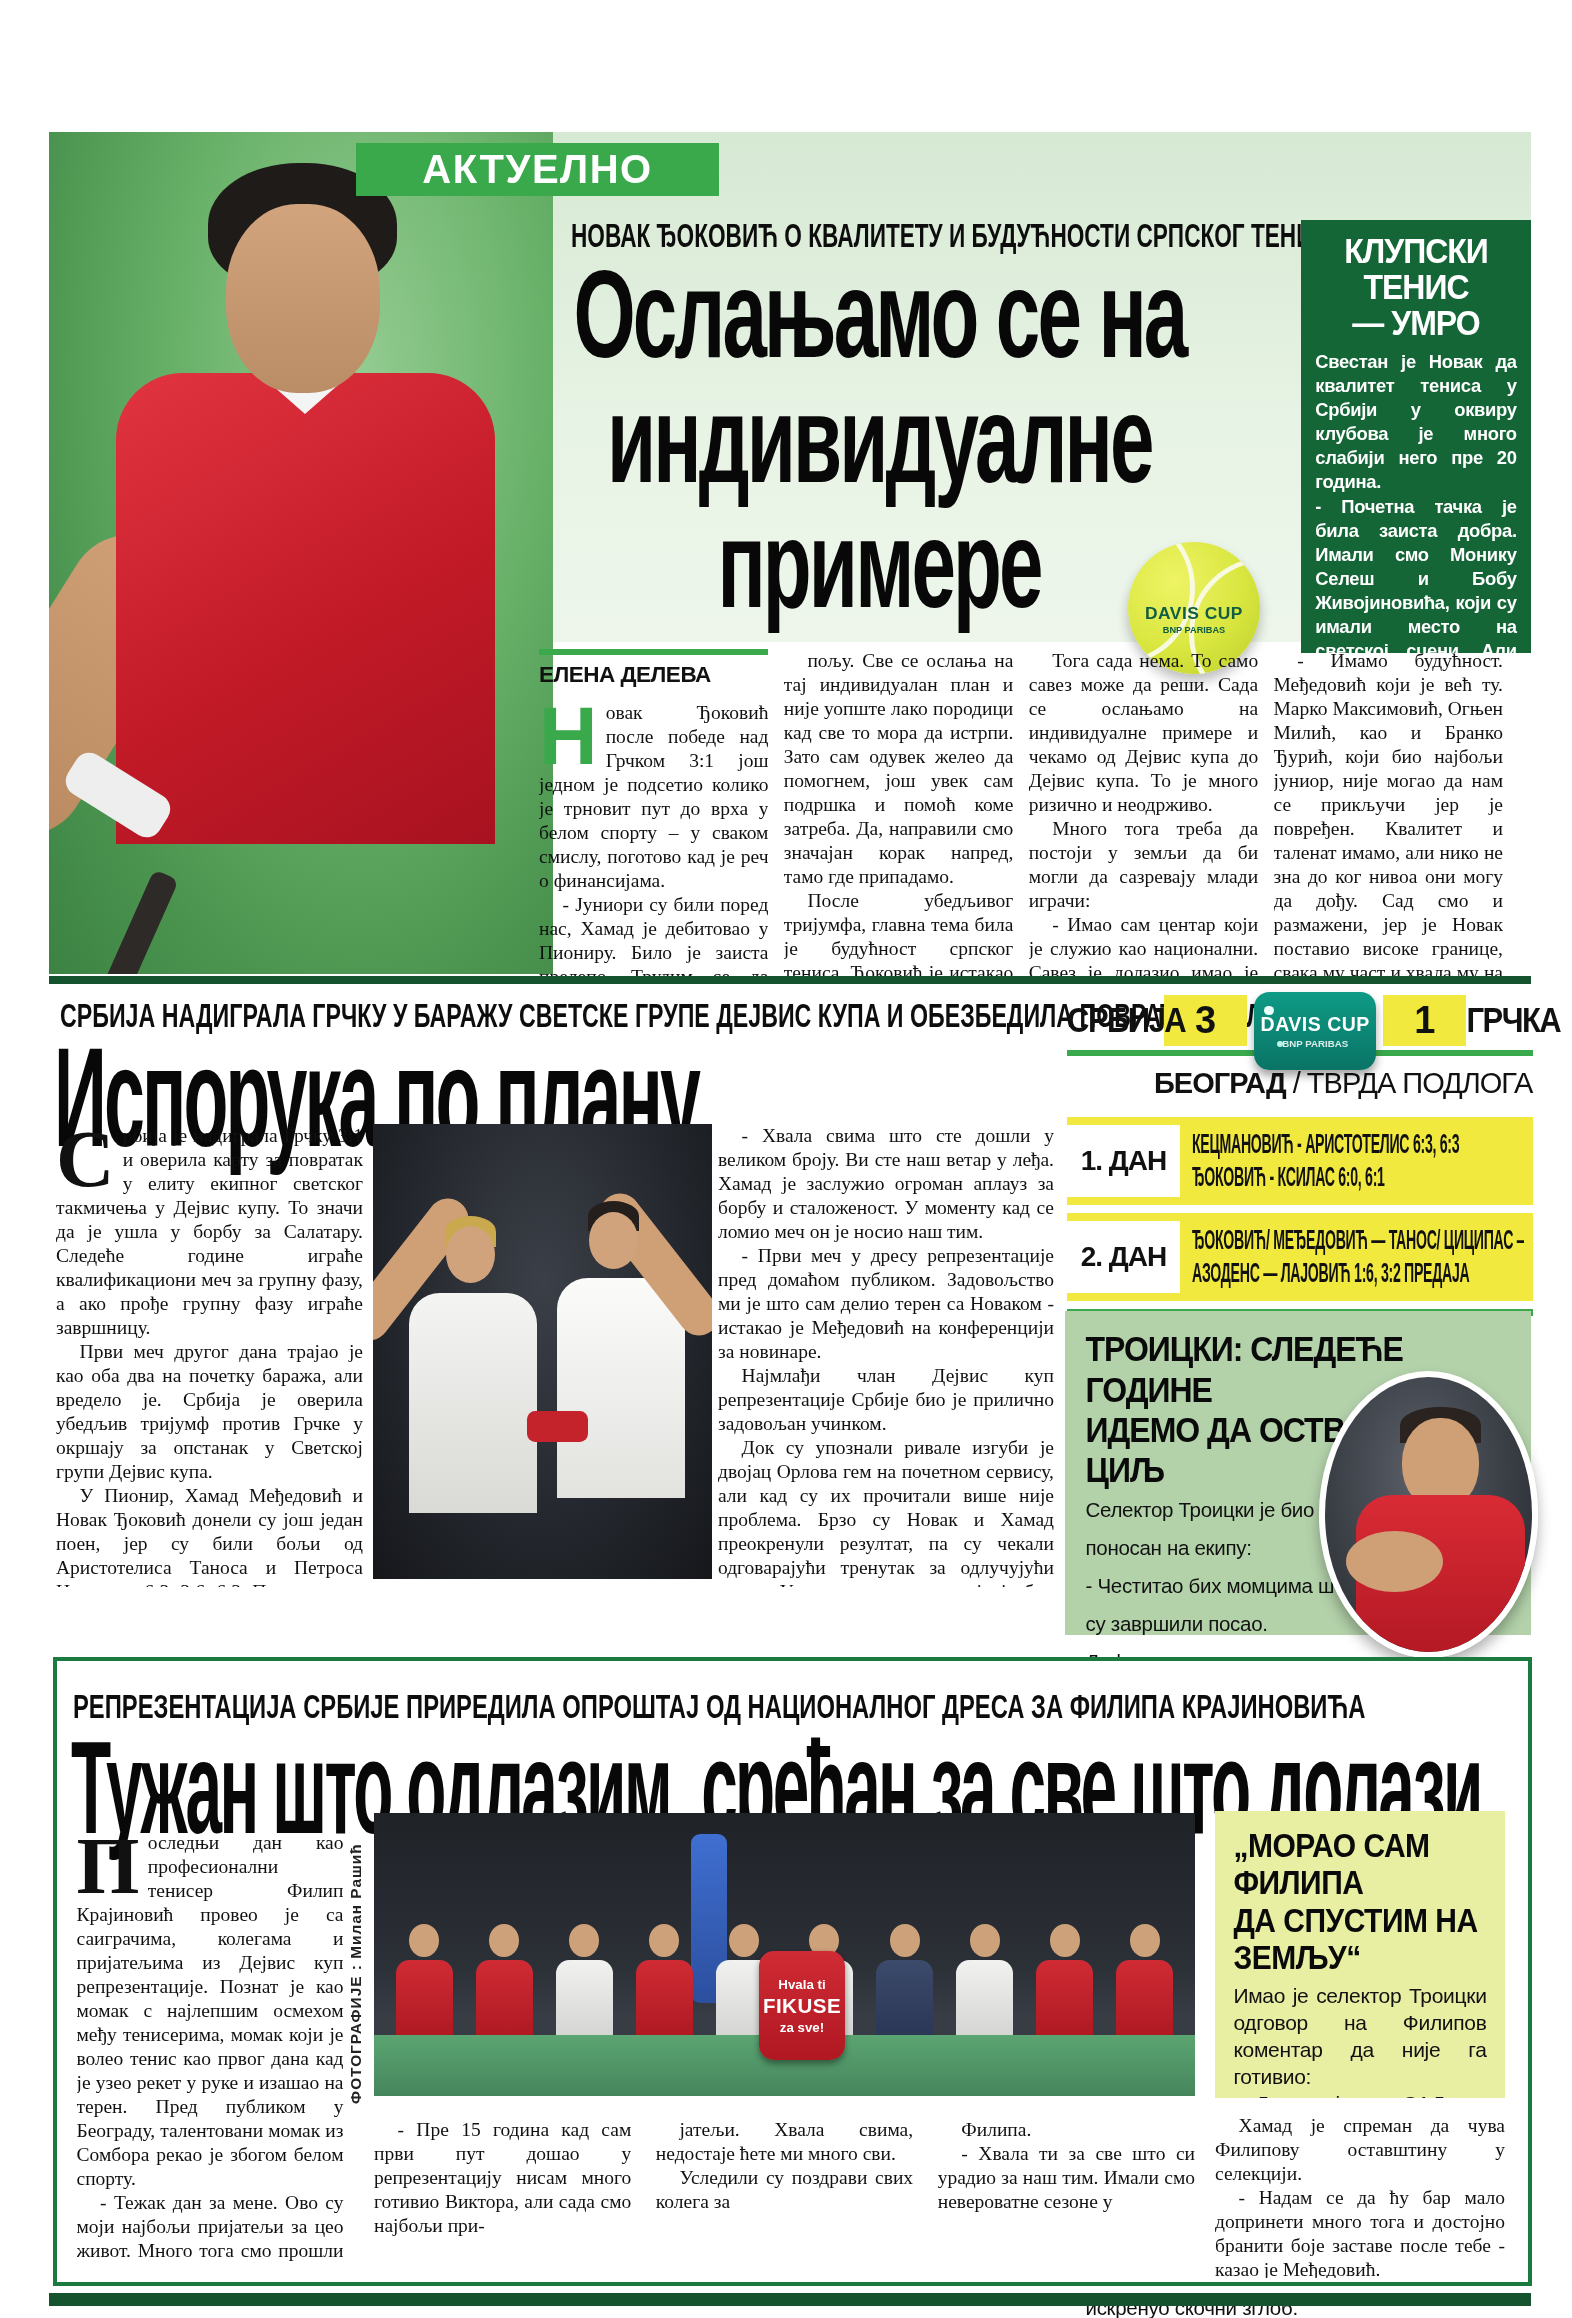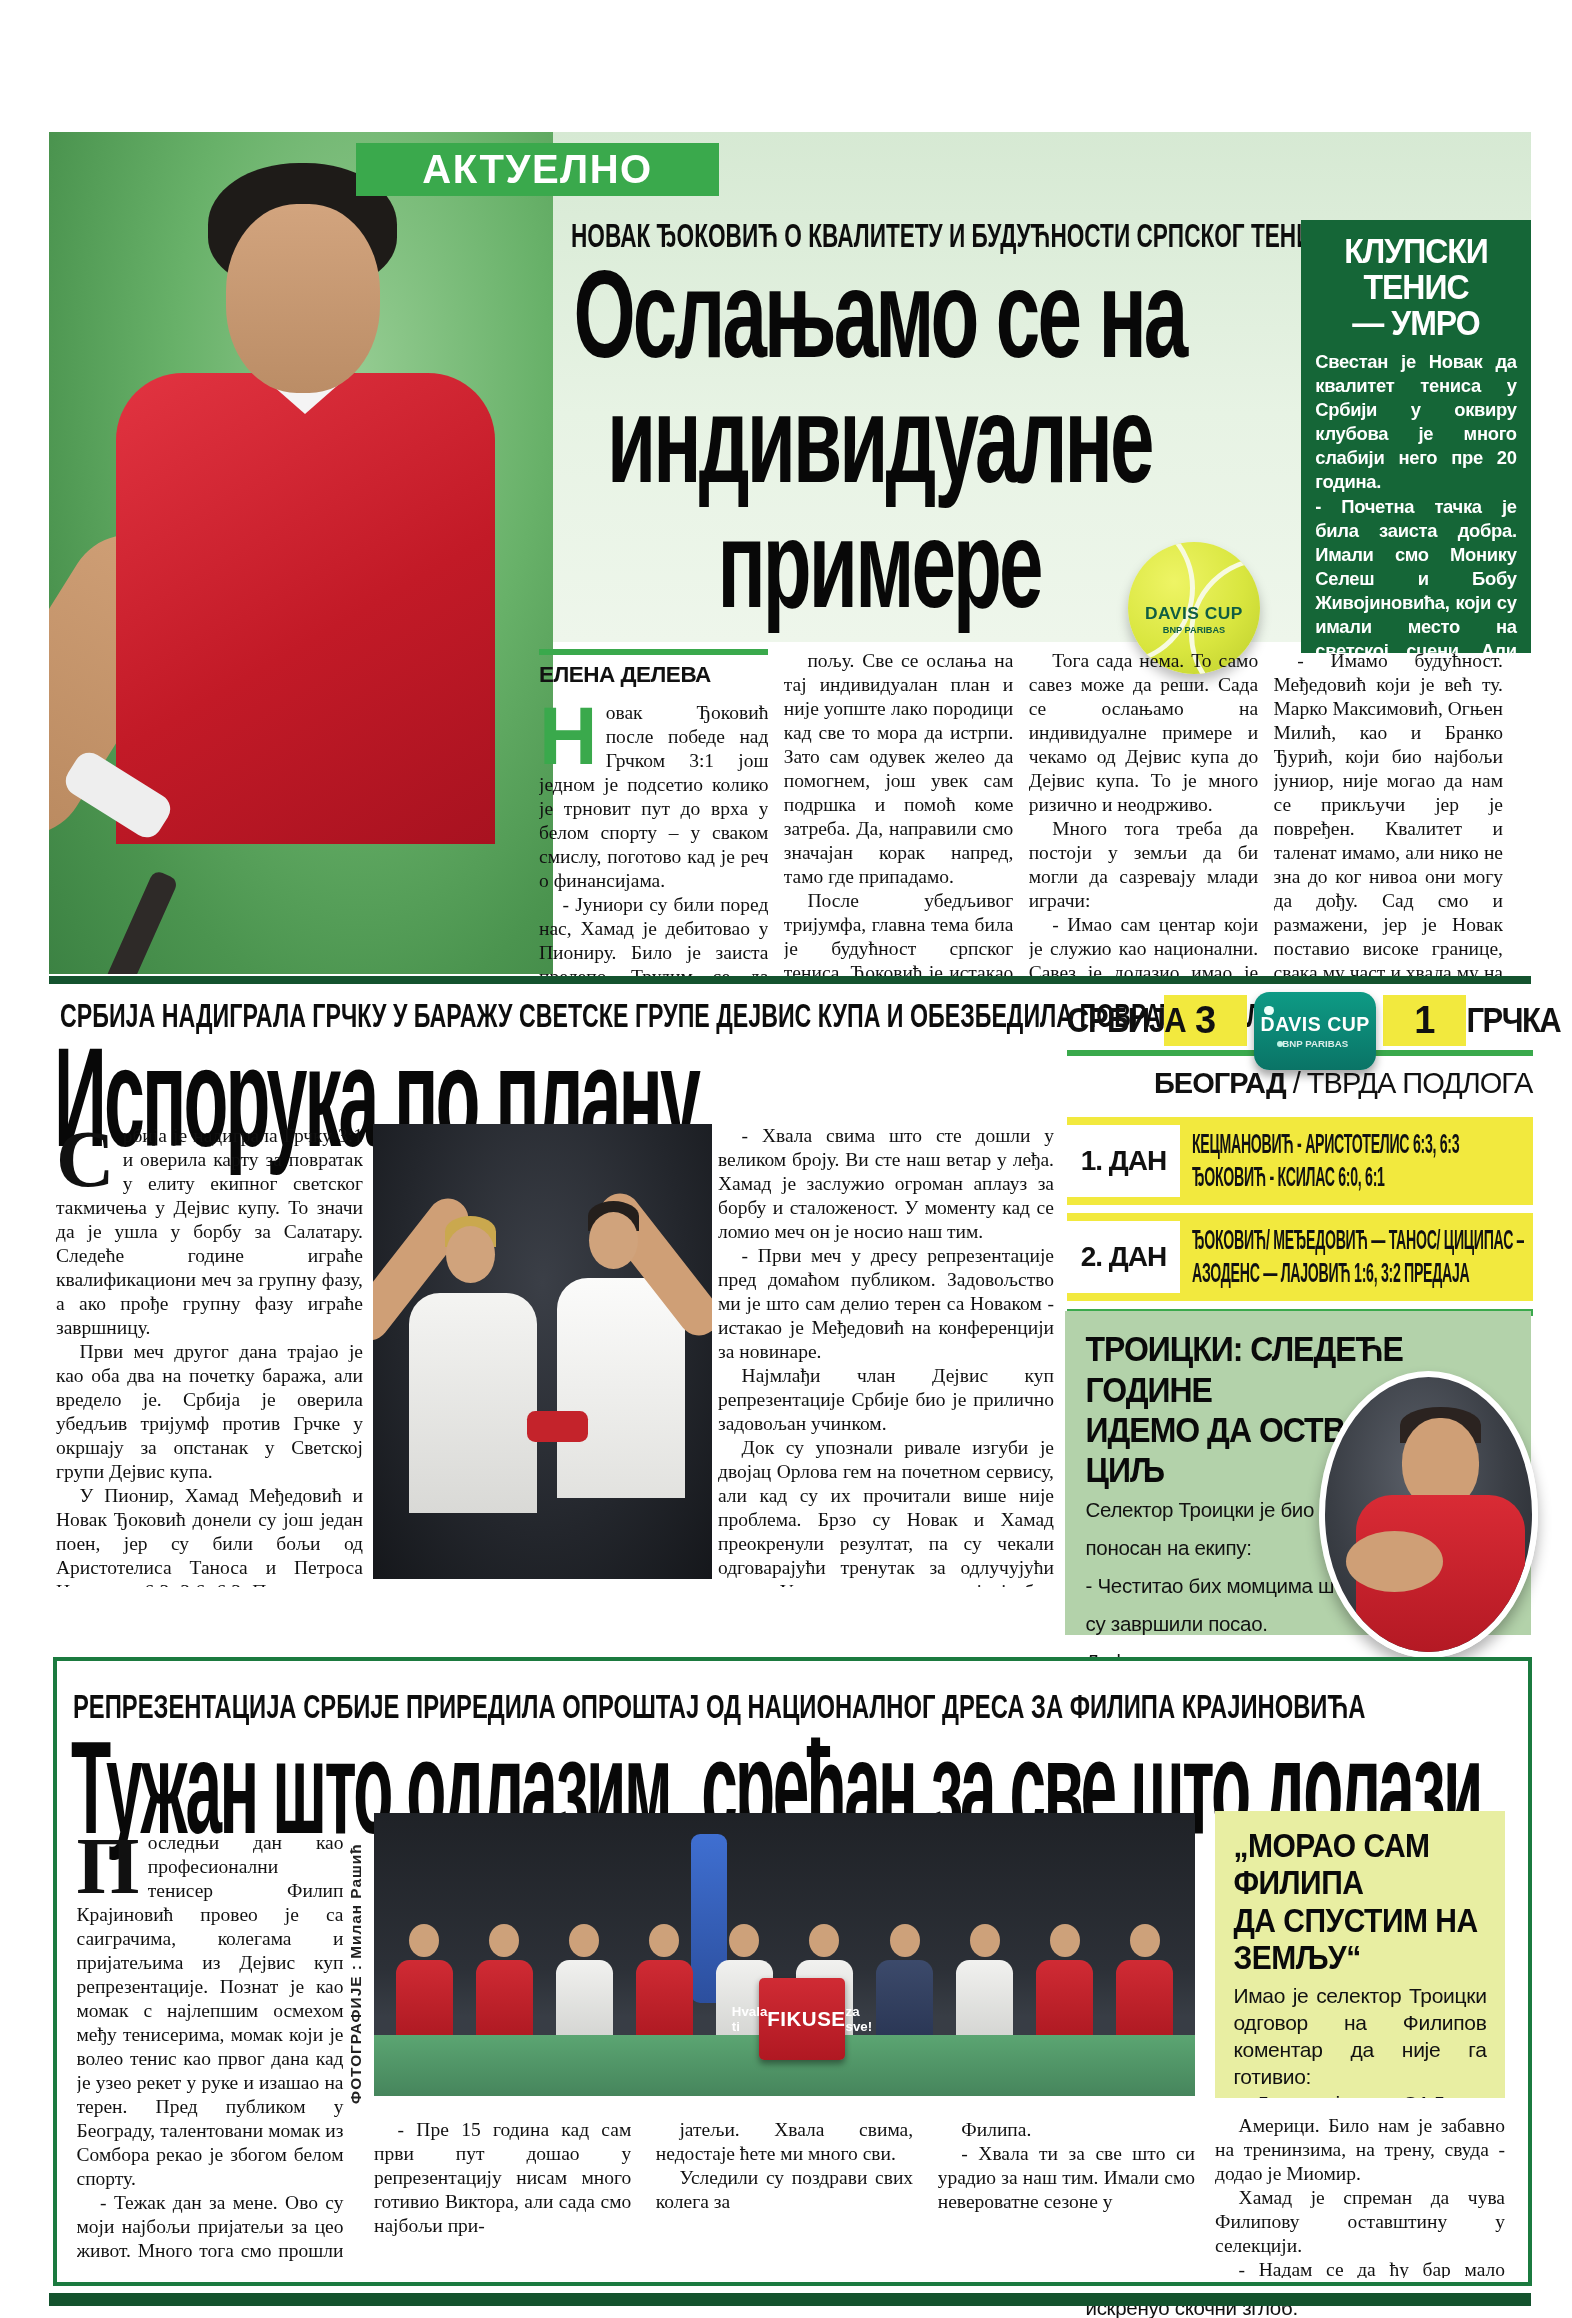--- a/index.html
+++ b/index.html
@@ -121,22 +121,22 @@
     background:linear-gradient(180deg,#1f2227 0%,#2c3037 55%,#383d45 72%)}
   .a3-floor{position:absolute;left:0;bottom:0;width:100%;height:61px;background:linear-gradient(180deg,#5ba572,#46855c)}
   .a3-line{position:absolute;left:0;bottom:53px;width:100%;height:5.1px;background:#cfe3d2;opacity:.8}
   .team-row{position:absolute;left:0;bottom:44px;width:100%;display:flex;justify-content:space-evenly;align-items:flex-end}
   .tp{width:60px;display:flex;flex-direction:column;align-items:center}
   .tp-head{width:30px;height:33px;background:#cda17a;border-radius:50%;margin-bottom:3.1px}
   .tp-body{width:57px;height:92px;border-radius:13.3px 13.3px 4.1px 4.1px}
   .tp-red .tp-body{background:linear-gradient(#d02b34,#a8161f)}
   .tp-white .tp-body{background:linear-gradient(#f1f1ef,#cfd0cd)}
   .tp-navy .tp-body{background:linear-gradient(#3c4a6b,#273351)}
-  .jersey{position:absolute;left:385px;bottom:36px;width:86px;height:82px;background:linear-gradient(#d02b34,#b01822);border-radius:5px;
-    display:flex;flex-direction:row;align-items:center;justify-content:center;box-shadow:0 3.1px 6.1px rgba(0,0,0,.4)}
+  .jersey{position:absolute;left:385px;bottom:36px;width:86px;height:109px;background:linear-gradient(#d02b34,#b01822);border-radius:15px;
+    display:flex;flex-direction:column;align-items:center;justify-content:center;box-shadow:0 3.1px 6.1px rgba(0,0,0,.4)}
   .jersey .j1{font:700 13.3px "Liberation Sans",sans-serif;color:#fff}
   .jersey .j2{font:900 20.5px "Liberation Sans",sans-serif;color:#fff;letter-spacing:0.5px;margin:2px 0}
   .blue-obj{position:absolute;left:317px;top:20.5px;width:36px;height:169px;background:linear-gradient(#3f6fd1,#2c4f9e);border-radius:9.2px}
   .a3-cols{position:absolute;left:317px;top:457px;width:821px;height:154px;display:flex;gap:24.6px}
   .a3-col{flex:1;overflow:hidden}
   .a3-box{position:absolute;left:1158px;top:150px;width:290px;height:287px;background:#e8eea2;padding:16.4px 18.4px;overflow:hidden}
   .box-title{font:900 30px/34px "Liberation Sans",sans-serif;letter-spacing:-0.5px;transform:scaleY(1.1);transform-origin:left top;margin-bottom:18.4px;color:#0a0a0a}
   .a3-box p{font-family:"Liberation Sans",sans-serif;font-size:21px;line-height:27px;text-indent:0;letter-spacing:-0.3px;text-align:justify}
   .a3-right{position:absolute;left:1158px;top:453px;width:290px;height:164px;overflow:hidden}
 </style>
@@ -400,21 +400,20 @@
       </div>
       <div>
 
       <p>Имао је селектор Троицки одговор на Филипов коментар да није га готивио:</p>
           <p>- Дошао је из САД, из чувене академије. Морао сам Филипа да спустим на земљу, али нисам мислио ништа лоше, нити сам урадио. Само сам му рекао шта и како, научио је лекцију.</p>
         </div>
     </aside>
 
     <div class="a3-right">
 
-    <p class="body">Америци. Било нам је забавно на тренинзима, на трену, свуда - додао је Миомир.</p>
         <p class="body">Хамад је спреман да чува Филипову оставштину у селекцији.</p>
         <p class="body">- Надам се да ћу бар мало допринети много тога и достојно бранити боје заставе после тебе - казао је Међедовић.</p>
       </div>
   </section>
 
   <div class="bar bar-b"></div>
 </div>
 
 
 </body></html>

